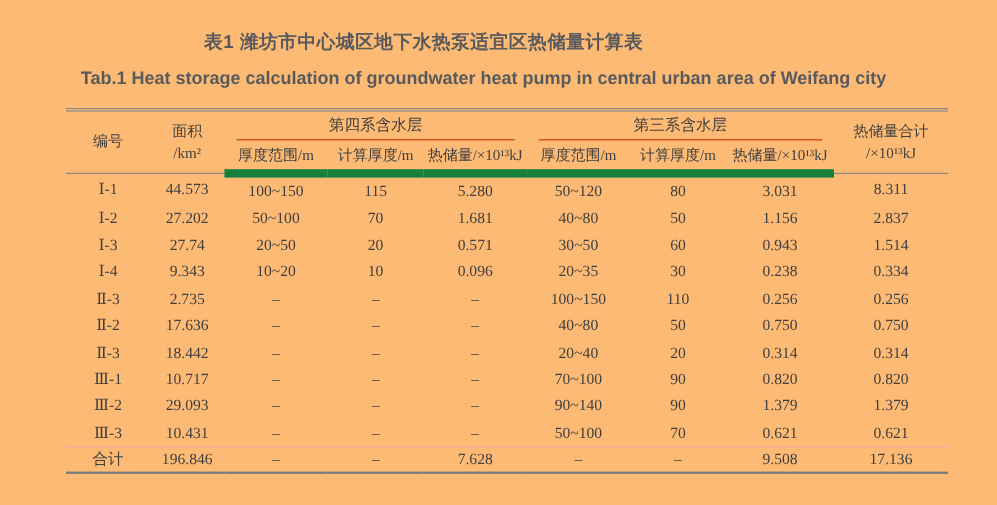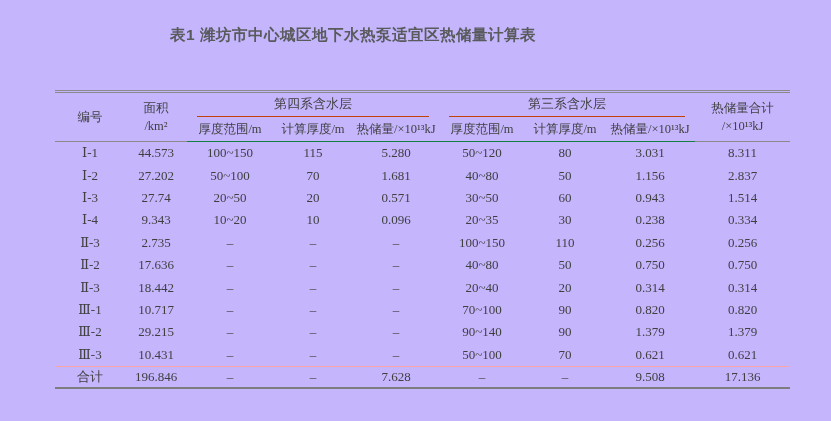--- a/index.html
+++ b/index.html
@@ -1,19 +1,19 @@
 <!DOCTYPE html>
 <html><head>
 <meta charset="utf-8">
 <style>
   html,body{margin:0;padding:0;background:#fff;}
   .page{
     position:relative;
     width:831px;height:421px;
-    background:#c4b5fd;
+    background:#fdba74;
     font-family:"Liberation Serif","DejaVu Serif",serif;
     overflow:hidden;
   }
   .title-zh{
     position:absolute;top:25px;left:0;width:706px;
     text-align:center;
     font-family:"Liberation Sans","DejaVu Sans",sans-serif;
     font-weight:bold;font-size:15.5px;color:#595a5c;
     letter-spacing:0.5px;
   }
@@ -34,21 +34,21 @@
     font-size:13px;color:#3f3f3f;
   }
   table.calc th, table.calc td{
     font-weight:normal;
     text-align:center;
     vertical-align:middle;
     padding:0;
     white-space:nowrap;
   }
   thead th{height:24px;font-size:12.5px;}
-  thead tr.subhead th{border-bottom:1px solid #15803d;}
+  thead tr.subhead th{border-bottom:7px solid #15803d;}
   thead th.span2{border-bottom:1px solid #8a8a8a;}
   th.group-th{padding:0;vertical-align:middle;}
   .group-inner{
     margin:0 10px;
     padding:2px 0 3px 0;
     border-bottom:1px solid #c2410c;
     font-size:13px;
   }
   tbody td{height:22.4px;font-size:13px;}
   tbody tr.total-row td{
@@ -56,20 +56,21 @@
     height:20px;
   }
   .twoline{line-height:1.45;display:block;}
 </style>
 </head>
 <body>
 
 <div class="page">
 
   <div class="title-zh">表1 潍坊市中心城区地下水热泵适宜区热储量计算表</div>
+  <div class="title-en">Tab.1 Heat storage calculation of groundwater heat pump in central urban area of Weifang city</div>
 
   <div class="tablewrap">
     <table class="calc">
       <colgroup>
         <col style="width:70px">
           <col style="width:62px">
         <col style="width:86px">
           <col style="width:80px">
           <col style="width:86px">
         <col style="width:86px">
@@ -188,21 +189,21 @@
             <td>–</td>
             <td>–</td>
             <td>–</td>
             <td>70~100</td>
             <td>90</td>
             <td>0.820</td>
             <td>0.820</td>
           </tr>
           <tr>
             <td>Ⅲ-2</td>
-            <td>29.215</td>
+            <td>29.093</td>
             <td>–</td>
             <td>–</td>
             <td>–</td>
             <td>90~140</td>
             <td>90</td>
             <td>1.379</td>
             <td>1.379</td>
           </tr>
           <tr>
             <td>Ⅲ-3</td>

